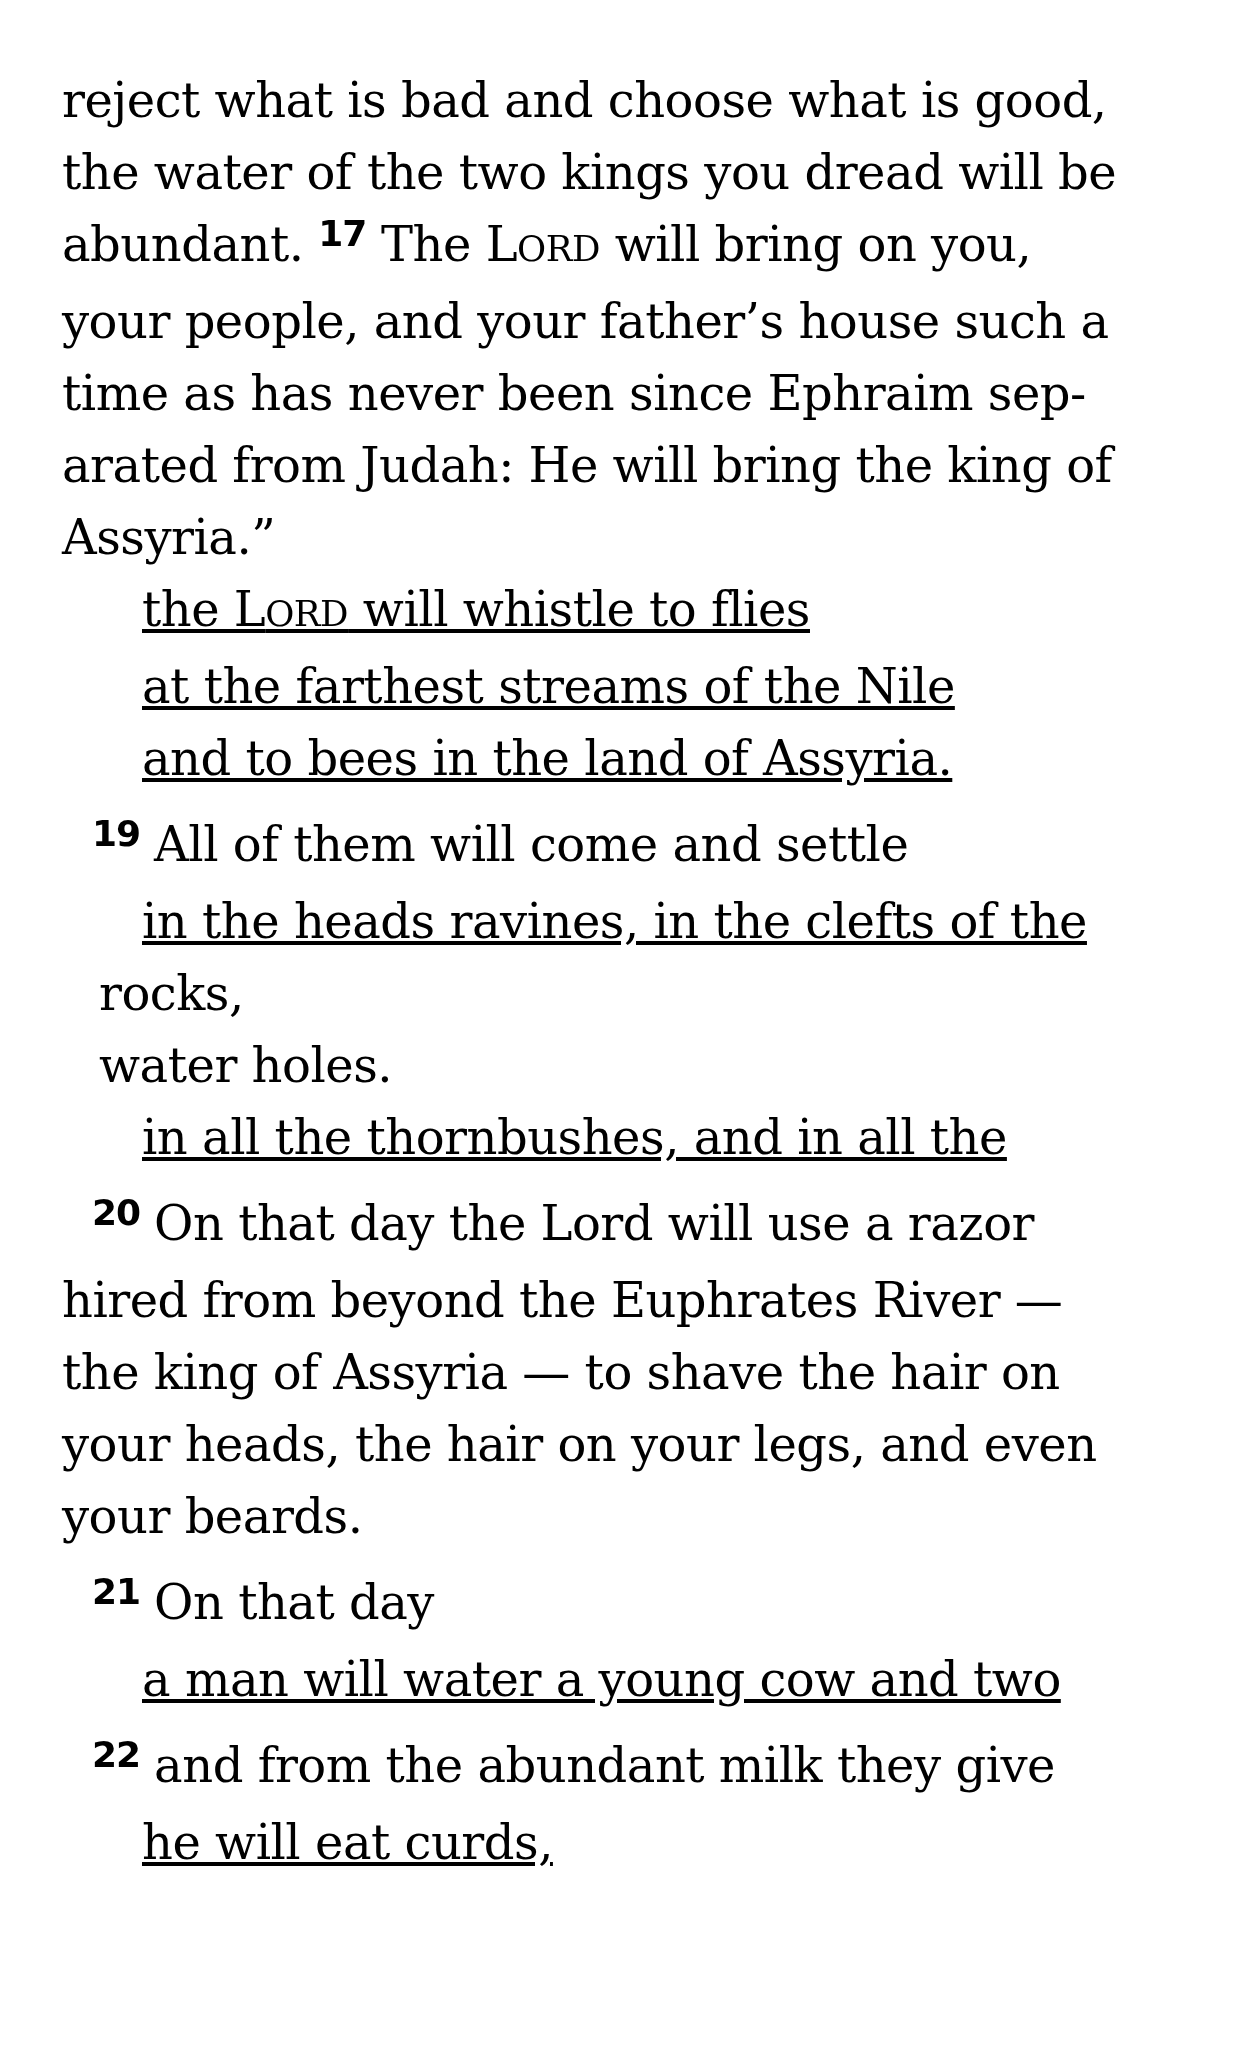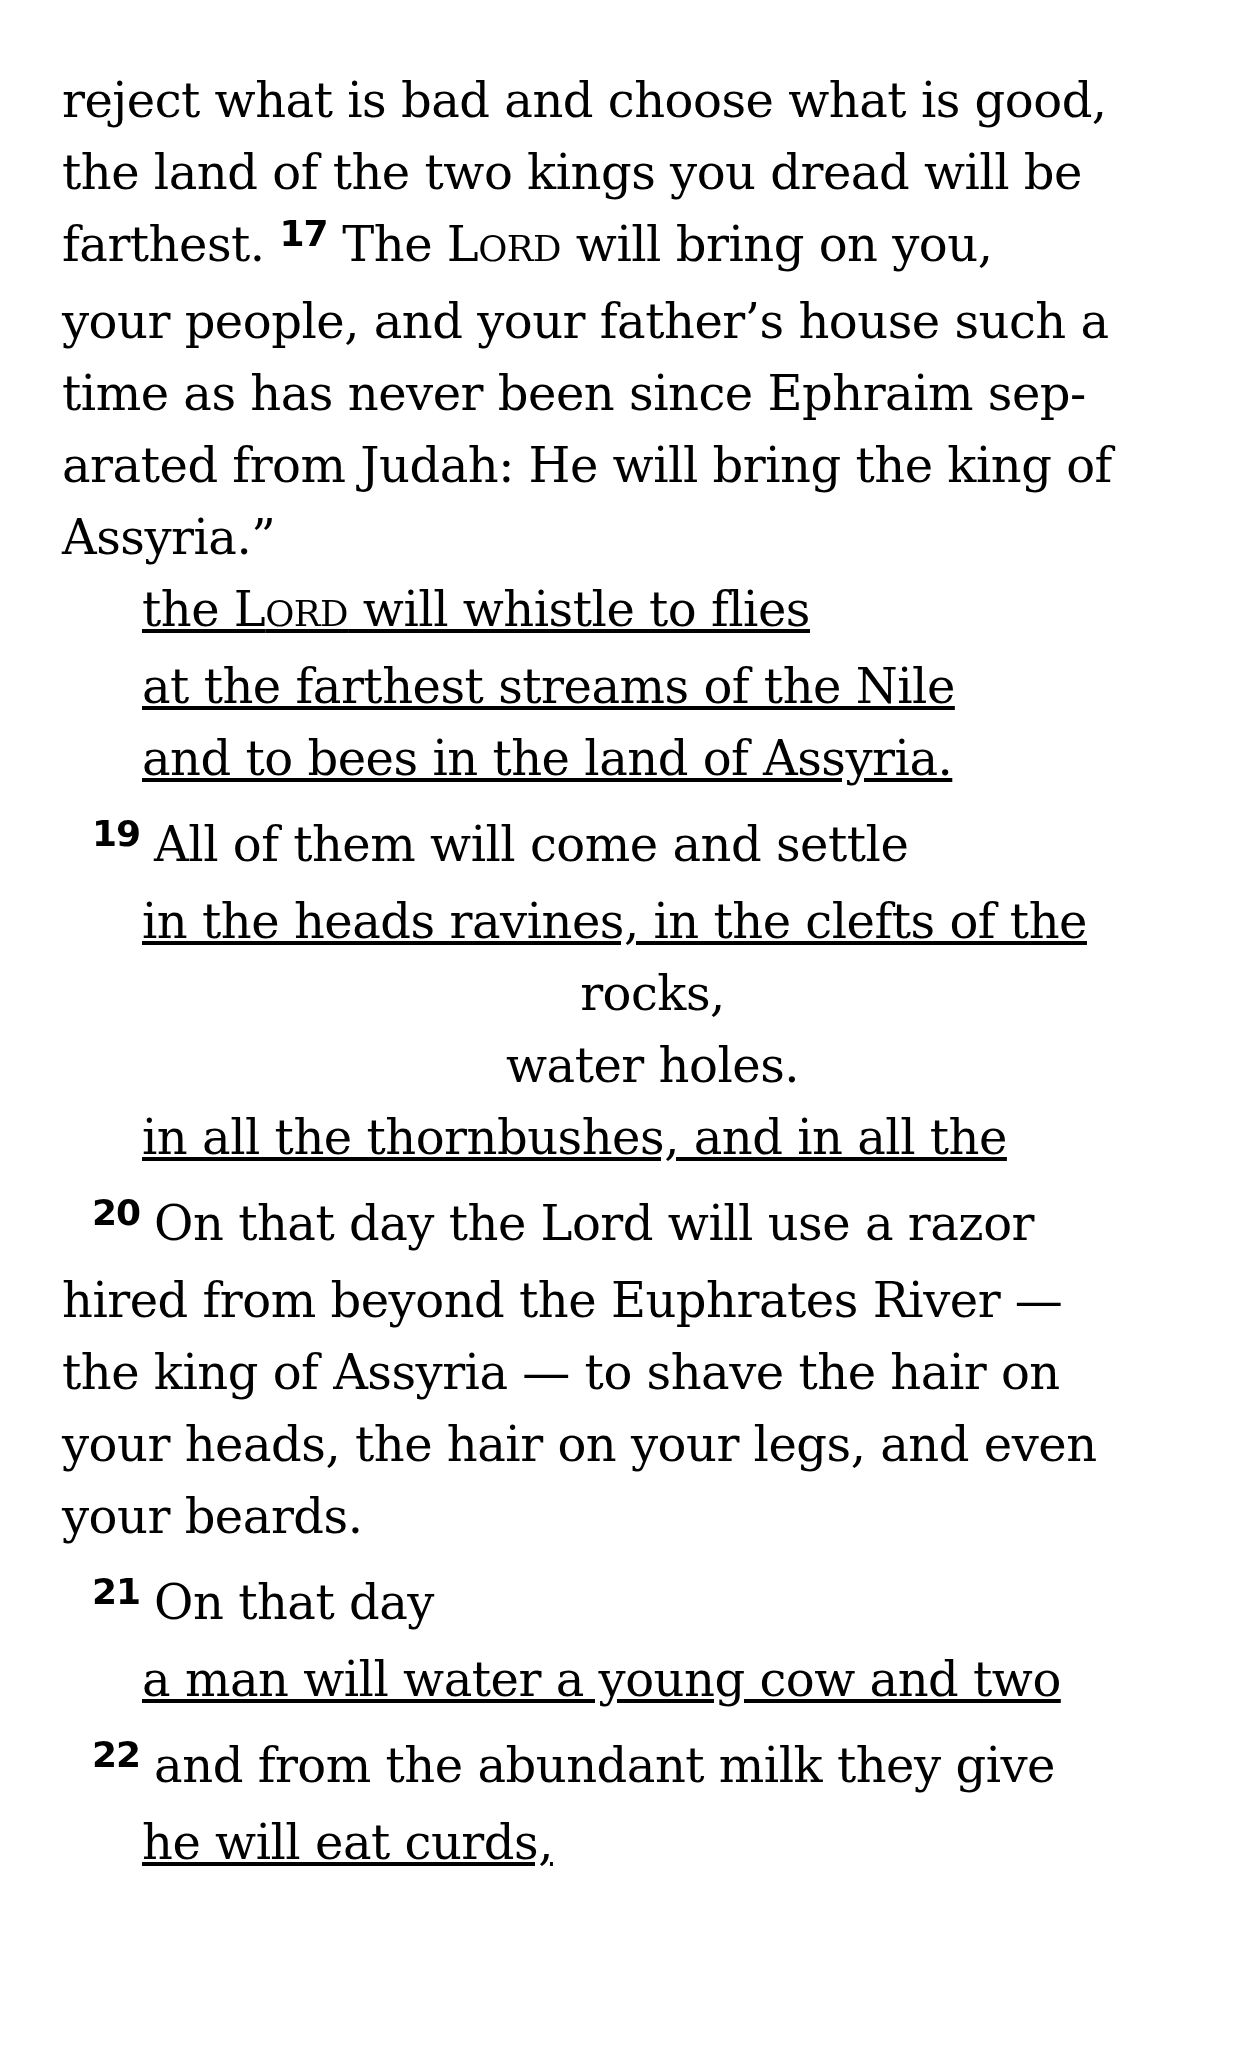--- a/index.html
+++ b/index.html
@@ -25,43 +25,43 @@
   }
   .line {
     line-height: 72px;
     white-space: nowrap;
   }
   
   .poetry-first, .prose-first { padding-left: 30px; }
   
   .poetry { padding-left: 80px; text-decoration: underline; }
   
-  .poetry-wrap { padding-left: 37px; text-align: center; }
+  .poetry-wrap { padding-left: 37px; }
   
   .verse-start { margin-top: 14px; }
 
   .vnum {
     font-family: "DejaVu Sans", "Liberation Sans", sans-serif;
     font-weight: 700;
     font-size: 36px;
     letter-spacing: -1px;
     position: relative;
     top: -15px;
   }
   .line > .vnum:first-child { margin-right: 14px; }
 
   .sc { font-size: 0.74em; }
 </style>
 </head>
 <body>
 
 <div class="reader">
 <div class="line prose"><span>reject what is bad and choose what is good,</span></div>
-    <div class="line prose"><span>the land of the two kings you dread will be</span></div>
-    <div class="line prose"><span>farthest. </span><span class="vnum">17</span><span> The L</span><span class="sc">ORD</span><span> will bring on you,</span></div>
+    <div class="line prose"><span>the water of the two kings you dread will be</span></div>
+    <div class="line prose"><span>abundant. </span><span class="vnum">17</span><span> The L</span><span class="sc">ORD</span><span> will bring on you,</span></div>
     <div class="line prose"><span>your people, and your father’s house such a</span></div>
     <div class="line prose"><span>time as has never been since Ephraim sep-</span></div>
     <div class="line prose"><span>arated from Judah: He will bring the king of</span></div>
     <div class="line prose"><span>Assyria.”</span></div>
     <div class="line poetry"><span>the L</span><span class="sc">ORD</span><span> will whistle to flies</span></div>
     <div class="line poetry"><span>at the farthest streams of the Nile</span></div>
     <div class="line poetry"><span>and to bees in the land of Assyria.</span></div>
     <div class="line poetry-first verse-start"><span class="vnum">19</span><span>All of them will come and settle</span></div>
     <div class="line poetry"><span>in the heads ravines, in the clefts of the</span></div>
     <div class="line poetry-wrap"><span>rocks,</span></div>

